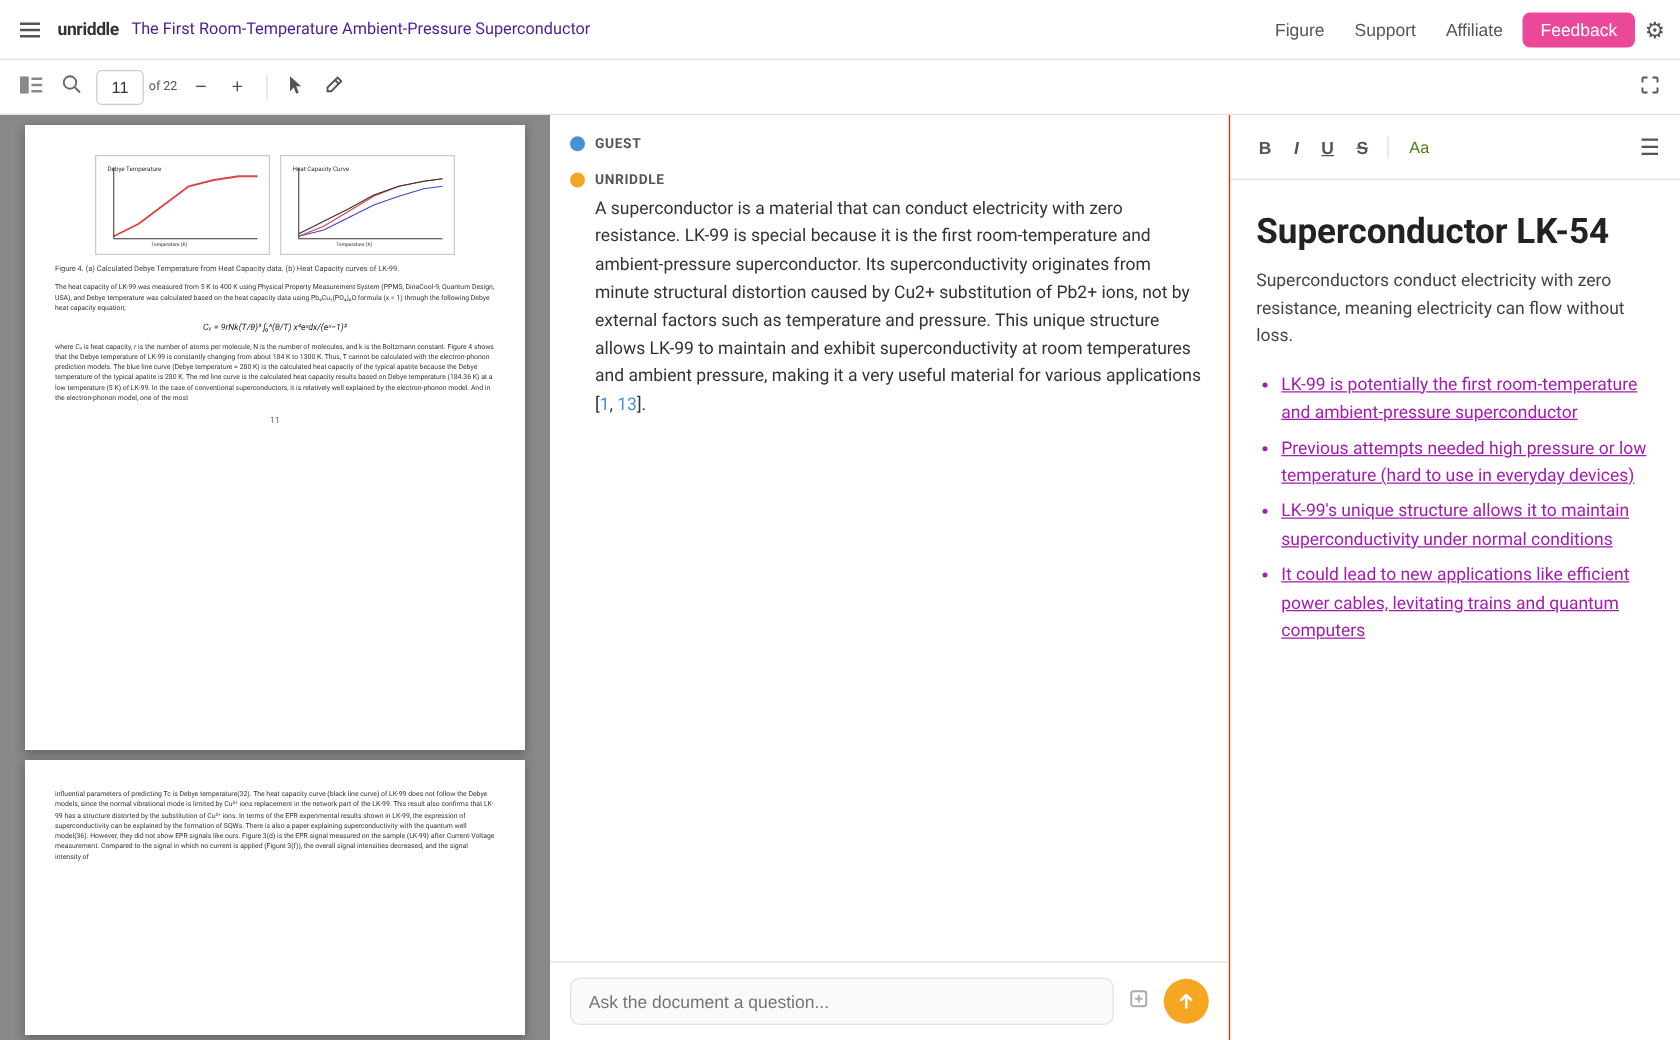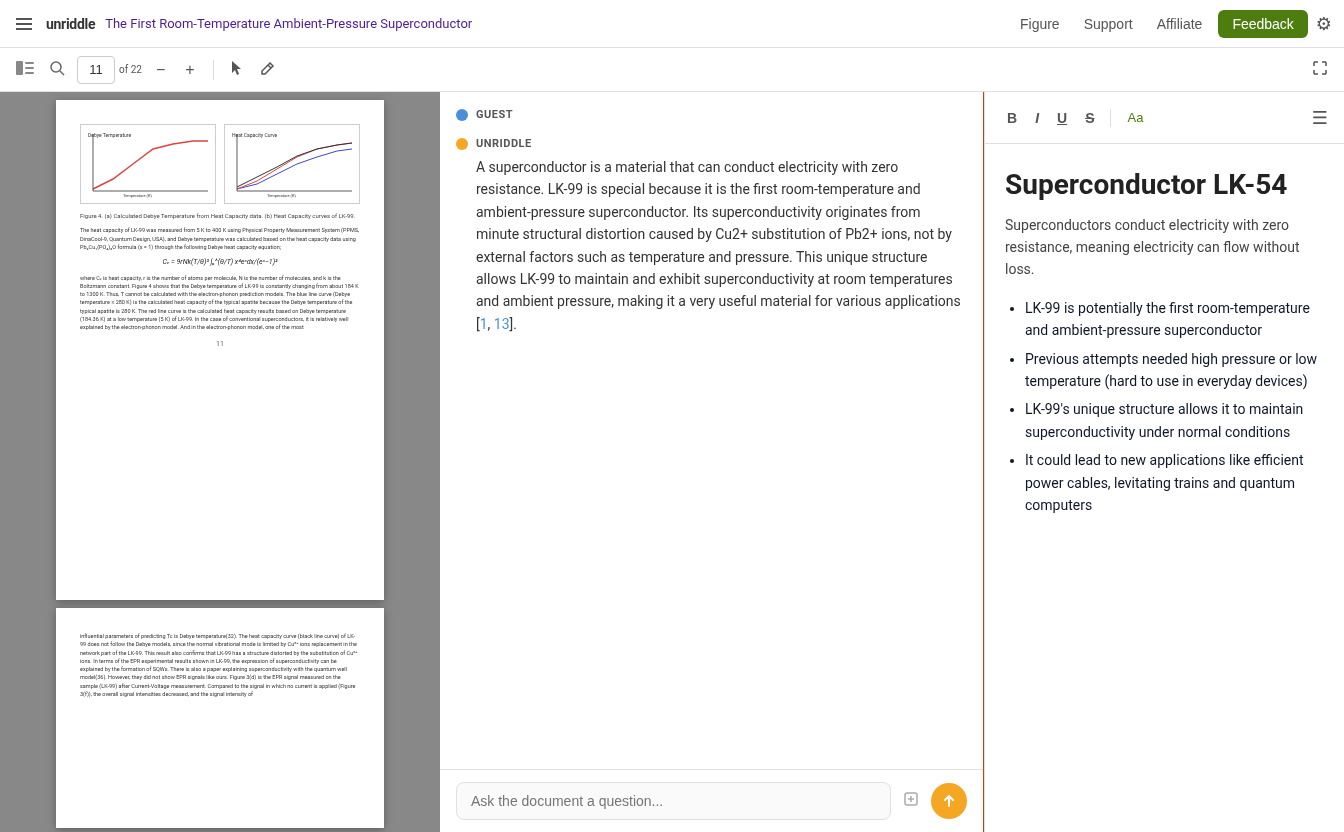--- a/index.html
+++ b/index.html
@@ -12,21 +12,21 @@
       flex-shrink: 0; z-index: 10;
     }
     .navbar-left { display: flex; align-items: center; gap: 10px; }
     .hamburger-icon { cursor: pointer; display: flex; flex-direction: column; gap: 3px; padding: 4px; }
     .hamburger-icon span { display: block; width: 16px; height: 2px; background: #555; }
     .brand-logo { font-weight: 700; font-size: 14px; color: #333; letter-spacing: -0.3px; }
     .doc-title { font-size: 13px; color: #4c1d95; }
     .navbar-right { margin-left: auto; display: flex; align-items: center; gap: 8px; }
     .nav-link { font-size: 14px; color: #555; cursor: pointer; padding: 4px 8px; background: none; border: none; }
     .feedback-btn {
-      background: #4d7c0f; color: #fff; border: none; border-radius: 6px;
+      background: #ec4899; color: #fff; border: none; border-radius: 6px;
       padding: 6px 14px; font-size: 14px; font-weight: 500; cursor: pointer;
     }
     .settings-icon { cursor: pointer; color: #555; font-size: 18px; }
 
     
     .toolbar {
       display: flex; align-items: center; height: 44px; background: #fff;
       border-bottom: 1px solid #e0e0e0; padding: 0 12px; gap: 8px;
       flex-shrink: 0;
     }
@@ -50,21 +50,21 @@
       display: flex; flex: 1; overflow: hidden;
     }
 
     
     .pdf-viewer {
       width: 440px; background: #888; overflow-y: auto; flex-shrink: 0;
       display: flex; flex-direction: column; align-items: center; gap: 8px;
       padding: 8px 0;
     }
     .pdf-page {
-      background: #fff; width: 328px; min-height: 500px;
+      background: #fff; width: 400px; min-height: 500px;
       box-shadow: 0 2px 8px rgba(0,0,0,0.3);
       padding: 24px; position: relative; overflow: hidden;
     }
     .pdf-page-content {
       font-size: 6.5px; line-height: 1.5; color: #222;
     }
     .pdf-page-content .figure-area {
       display: flex; gap: 8px; margin-bottom: 8px; justify-content: center;
     }
     .figure-box {
@@ -131,21 +131,21 @@
     .format-btn.italic { font-style: italic; }
     .format-btn.underline { text-decoration: underline; }
     .format-btn.strike { text-decoration: line-through; }
     .format-divider { width: 1px; height: 18px; background: #ddd; margin: 0 4px; }
     .font-btn { background: none; border: none; cursor: pointer; font-size: 13px; color: #4d7c0f; padding: 4px 6px; }
     .notes-menu-btn { background: none; border: none; cursor: pointer; color: #555; font-size: 18px; margin-left: auto; }
     .notes-content { flex: 1; padding: 24px 20px; overflow-y: auto; }
     .notes-title { font-size: 28px; font-weight: 700; color: #222; margin-bottom: 12px; line-height: 1.2; }
     .notes-subtitle { font-size: 14px; color: #444; line-height: 1.6; margin-bottom: 16px; }
     .notes-list { padding-left: 20px; display: flex; flex-direction: column; gap: 6px; }
-    .notes-list li { font-size: 14px; color: #0f172a; line-height: 1.6; }
+    .notes-list li { font-size: 14px; color: #a21caf; line-height: 1.6; text-decoration: underline; }
 
     
     ::-webkit-scrollbar { width: 6px; }
     ::-webkit-scrollbar-track { background: #f0f0f0; }
     ::-webkit-scrollbar-thumb { background: #bbb; border-radius: 3px; }
   </style>
 </head>
 <body>
 
 <div class="navbar">

